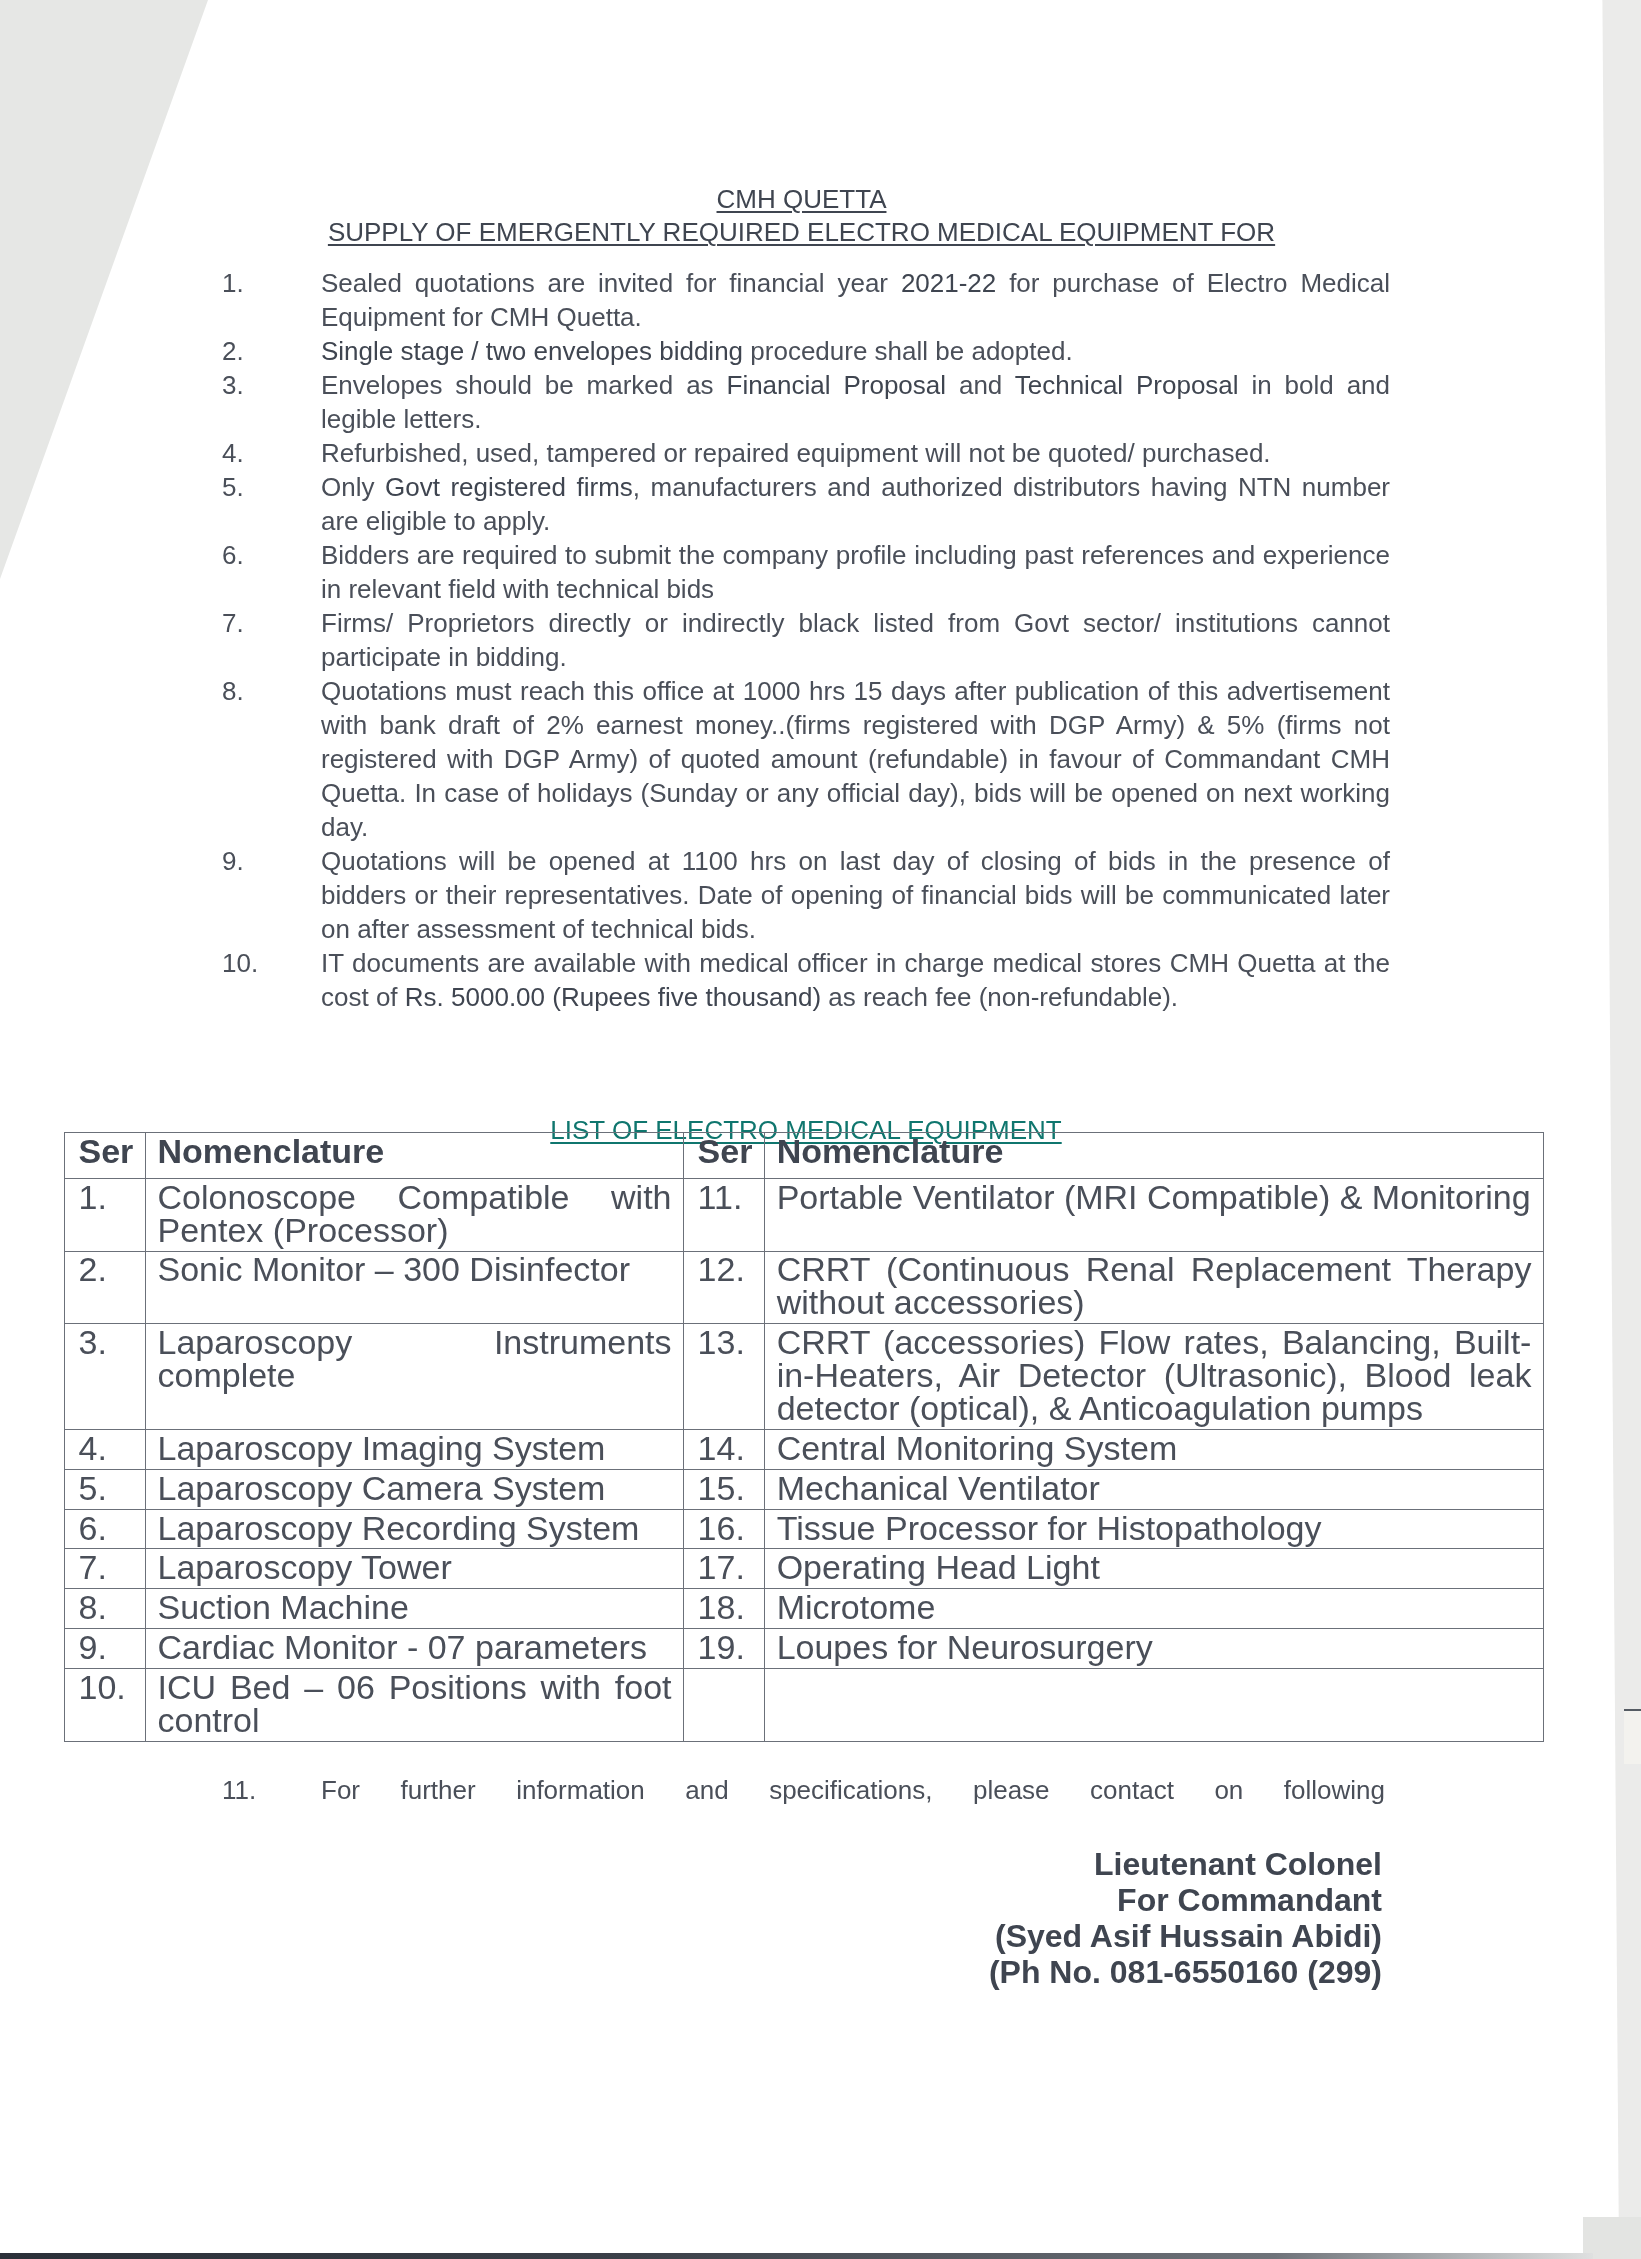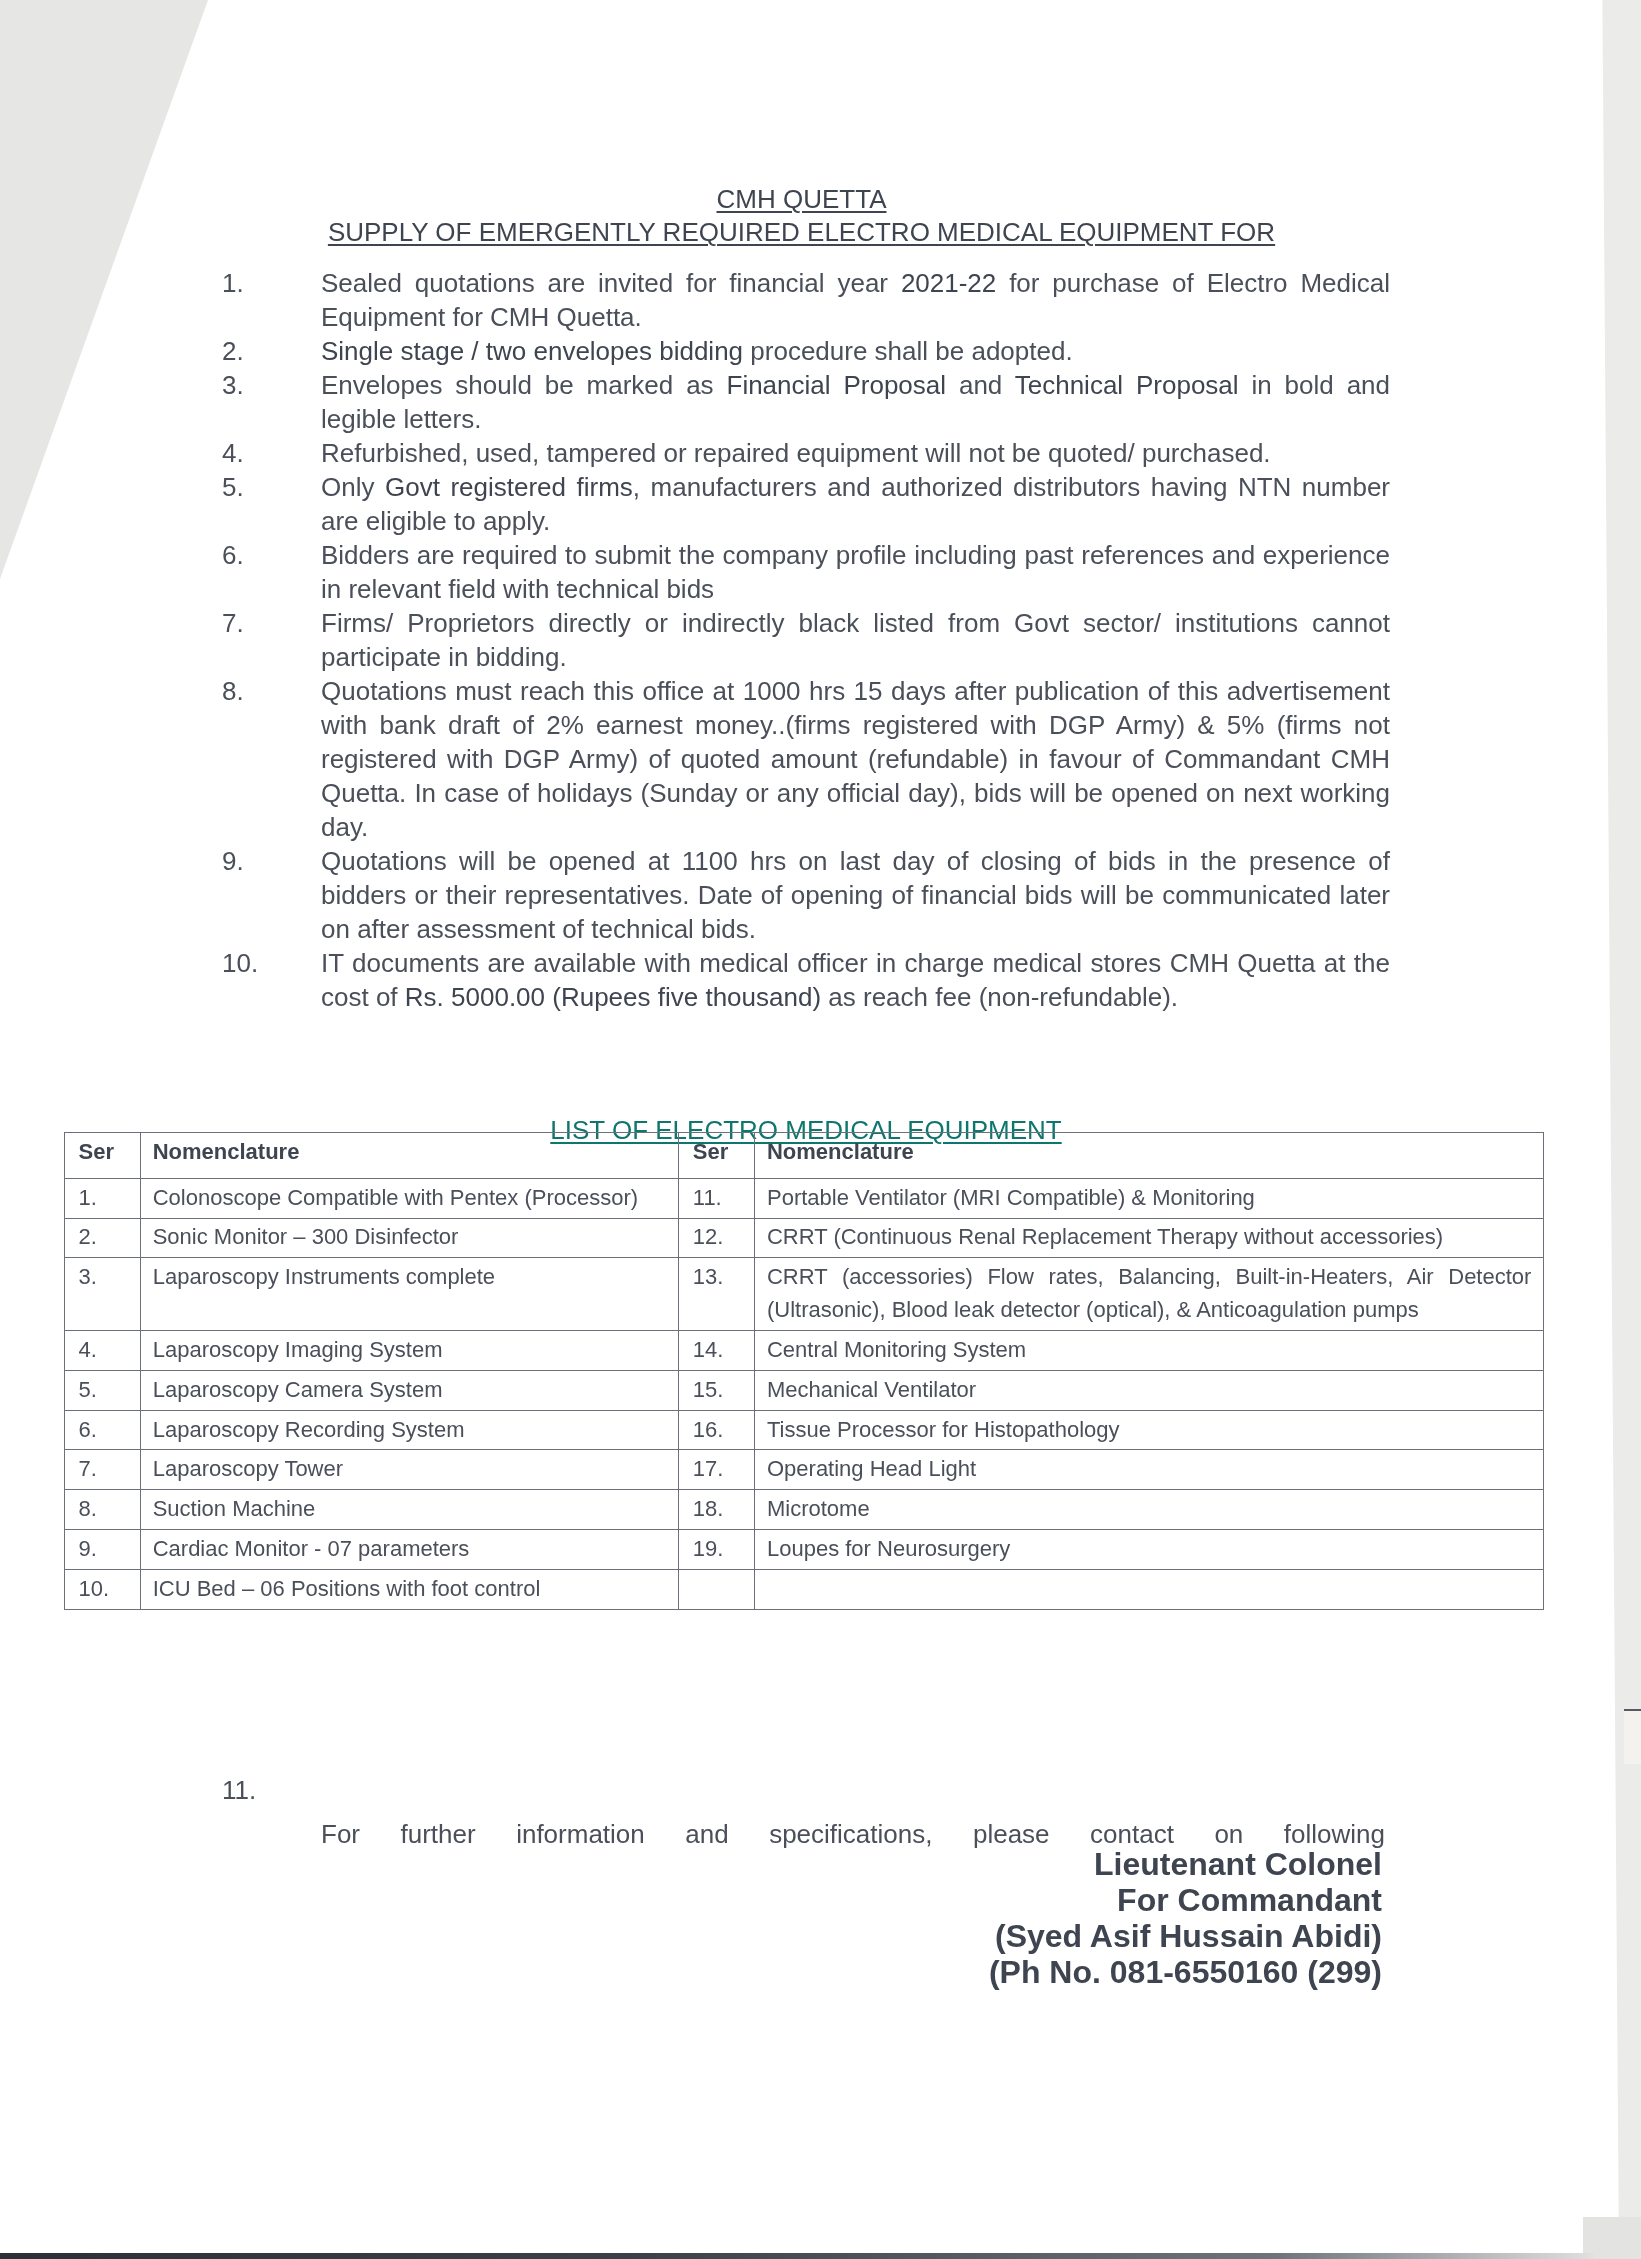--- a/index.html
+++ b/index.html
@@ -46,36 +46,36 @@
   .item .txt b { font-weight:normal; color:#3f4550; }
 
   .list-title {
     position:absolute; left:222px; width:1168px; top:1079px; text-align:center;
     font-size:26px; font-weight:normal; text-decoration:underline;
     text-decoration-thickness:1.9px; text-underline-offset:2.9px; color:#0f766e;margin-top:36px;
   }
 
   table.equip {
     position:absolute; left:64px; top:1132px; width:1480px;
-    border-collapse:collapse; font-size:22px; line-height:33px;
+    border-collapse:collapse; font-size:34px; line-height:33px;
   }
   table.equip td, table.equip th {
     border:1.4px solid #6b7079; vertical-align:top; padding:1.9px 11.6px 3.9px 11.6px;
     text-align:left;
   }
   table.equip th { font-weight:bold; color:#3f4550; height:39px; }
   table.equip td.ser { width:50px; padding-left:13.5px; }
   table.equip td.nom1 { width:514px; text-align:justify; }
   table.equip th.ser { width:50px; padding-left:13.5px; }
   table.equip td.nom2 { text-align:justify; }
 
   .footer-note { position:absolute; left:222px; top:1773px; width:1163px; font-size:26px; line-height:35px; text-align:justify; }
   .footer-note .first { display:flex; }
   .footer-note .first .num { width:99px; flex:0 0 99px; }
-  .footer-note .first .txt { flex:1; text-align:justify; text-align-last:justify;margin-top:44px; }
+  .footer-note .first .txt { flex:1; text-align:justify; text-align-last:justify; }
   .footer-note u b, .footer-note b { font-weight:bold; color:#3f4550; }
   .footer-note u { text-decoration-thickness:1.9px; text-underline-offset:3.9px; }
 
   .signature {
     position:absolute; right:259px; top:1846px; text-align:right;
     font-size:32px; font-weight:bold; line-height:36px; color:#3f4550;
   }
 </style>
 </head>
 <body>

